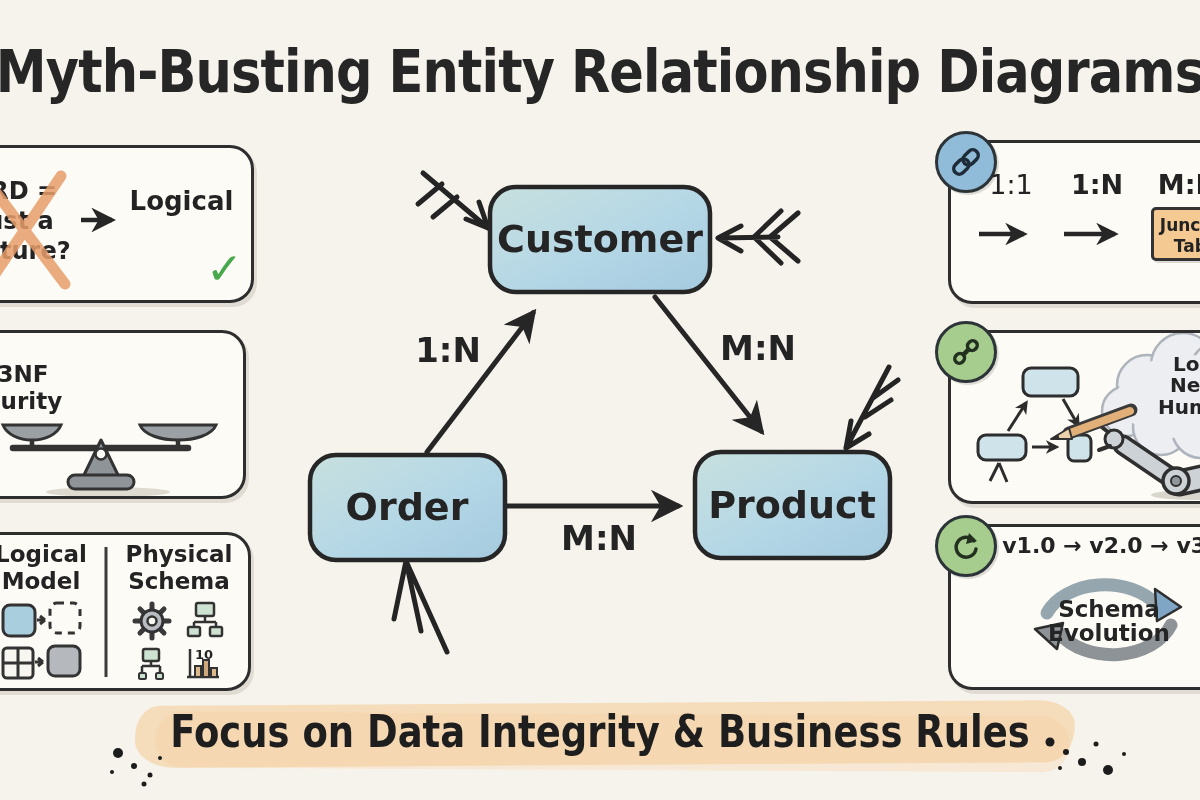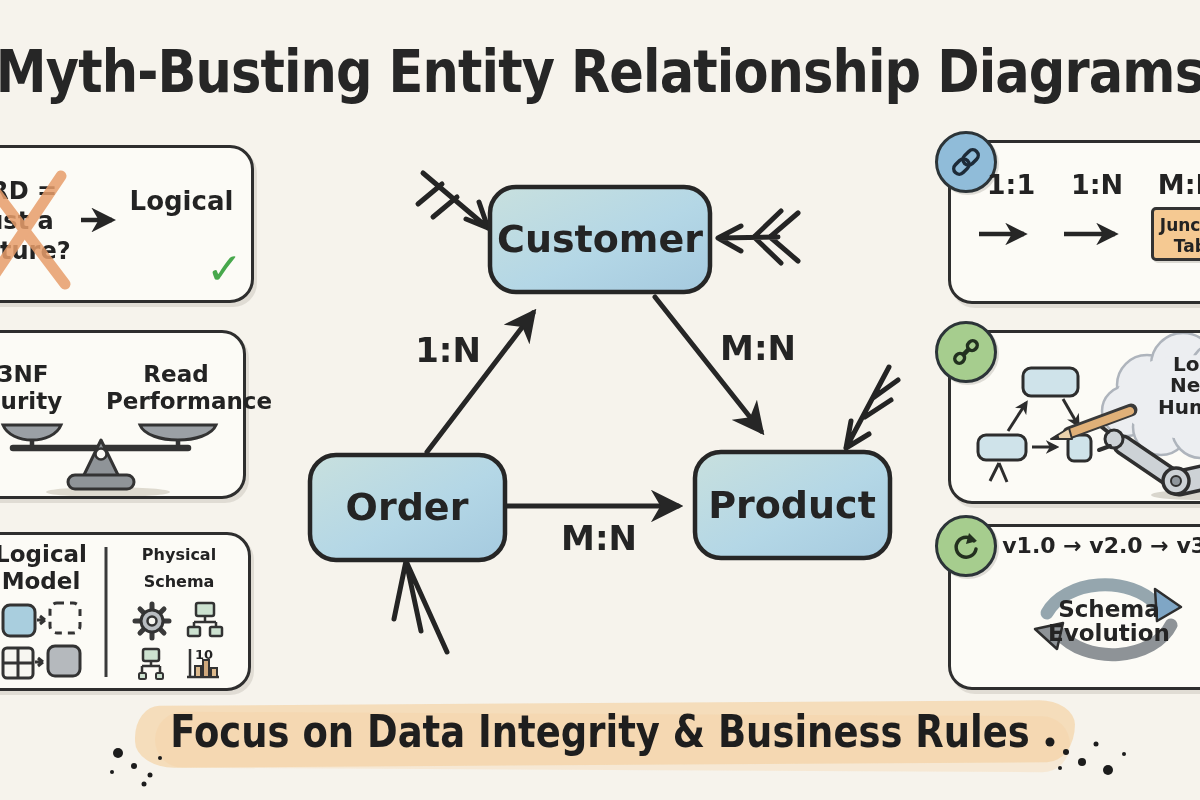--- a/index.html
+++ b/index.html
@@ -92,43 +92,39 @@
     <div>Logical</div>
   </div>
   <div class="abs check" style="left:248px;top:95px;">✓</div>
 </div>
 
 <div class="panel panel-balance">
   <div class="abs lines ctr" style="left:0;top:28px;width:130px;font-size:23px;line-height:27px;font-weight:700;">
     <div>3NF</div>
     <div>Purity</div>
   </div>
-  <div class="abs lines ctr" style="left:148px;top:28px;width:140px;font-size:23px;line-height:27px;font-weight:700;">
-    <div>Read</div>
-    <div>Performance</div>
-  </div>
   <svg class="abs" style="left:0;top:0;" width="285" height="163" viewBox="0 0 285 163">
     <ellipse cx="150" cy="159" rx="62" ry="5" fill="#dedacf"></ellipse>
     <line x1="55" y1="115" x2="230" y2="115" stroke="#333" stroke-width="6.5" stroke-linecap="round"></line>
     <line x1="74" y1="107" x2="74" y2="114" stroke="#333" stroke-width="4.5"></line>
     <line x1="220" y1="107" x2="220" y2="114" stroke="#333" stroke-width="4.5"></line>
     <path d="M45,92 C53,112 95,112 103,92 Z" fill="#9ba0a5" stroke="#333" stroke-width="3"></path>
     <path d="M182,92 C190,112 250,112 258,92 Z" fill="#9ba0a5" stroke="#333" stroke-width="3"></path>
     <path d="M143,107 L161,144 L125,144 Z" fill="#8f9498" stroke="#333" stroke-width="3" stroke-linejoin="round"></path>
     <circle cx="143" cy="121" r="5.5" fill="#fbfaf6" stroke="#333" stroke-width="2.5"></circle>
     <rect x="110" y="142" width="66" height="14" rx="7" fill="#8f9498" stroke="#333" stroke-width="3"></rect>
   </svg>
 </div>
 
 <div class="panel panel-models">
   <div class="abs lines ctr" style="left:13px;top:6px;width:140px;font-size:23px;line-height:27px;font-weight:700;">
     <div>Logical</div>
     <div>Model</div>
   </div>
-  <div class="abs lines ctr" style="left:151px;top:6px;width:140px;font-size:16px;line-height:27px;font-weight:700;">
+  <div class="abs lines ctr" style="left:151px;top:6px;width:140px;font-size:23px;line-height:27px;font-weight:700;">
     <div>Physical</div>
     <div>Schema</div>
   </div>
   <svg class="abs" style="left:0;top:0;" width="290" height="153" viewBox="0 0 290 153">
     <line x1="148" y1="12" x2="148" y2="142" stroke="#3a3a3a" stroke-width="3"></line>
 
     <rect x="45" y="70" width="32" height="31" rx="7" fill="#a9cede" stroke="#333" stroke-width="3"></rect>
     <rect x="92" y="68" width="30" height="30" rx="7" fill="none" stroke="#333" stroke-width="3" stroke-dasharray="7 6"></rect>
     <path d="M79,85 L87,85 M87,85 l-5,-4 M87,85 l-5,4" stroke="#333" stroke-width="3" fill="none"></path>
     <g>
@@ -210,21 +206,21 @@
 
 <div class="panel panel-card">
   <div class="badge badge-blue">
     <svg width="34" height="34" viewBox="0 0 34 34">
       <g transform="translate(17,17) rotate(-45)" fill="none" stroke="#1e2b38" stroke-width="3.5">
         <rect x="-15" y="-5.5" width="17" height="11" rx="5.5"></rect>
         <rect x="-2" y="-5.5" width="17" height="11" rx="5.5"></rect>
       </g>
     </svg>
   </div>
-  <div class="abs ctr" style="left:20px;top:26px;width:80px;font-size:27px;font-weight:700;">1:1</div>
+  <div class="abs ctr" style="left:20px;top:26px;width:80px;font-size:27px;font-weight:400;">1:1</div>
   <div class="abs ctr" style="left:106px;top:26px;width:80px;font-size:27px;font-weight:700;">1:N</div>
   <div class="abs ctr" style="left:197px;top:26px;width:80px;font-size:27px;font-weight:700;">M:N</div>
   <svg class="abs" style="left:25px;top:80px;" width="64" height="22" viewBox="0 0 64 22">
     <defs>
       <marker id="mC1" viewBox="0 0 12 12" refX="10" refY="6" markerWidth="5" markerHeight="5" orient="auto">
         <path d="M0,0 L12,6 L0,12 L3.5,6 Z" fill="#262626"></path>
       </marker>
     </defs>
     <line x1="3" y1="11" x2="48" y2="11" stroke="#262626" stroke-width="4.5" marker-end="url(#mC1)"></line>
   </svg>

